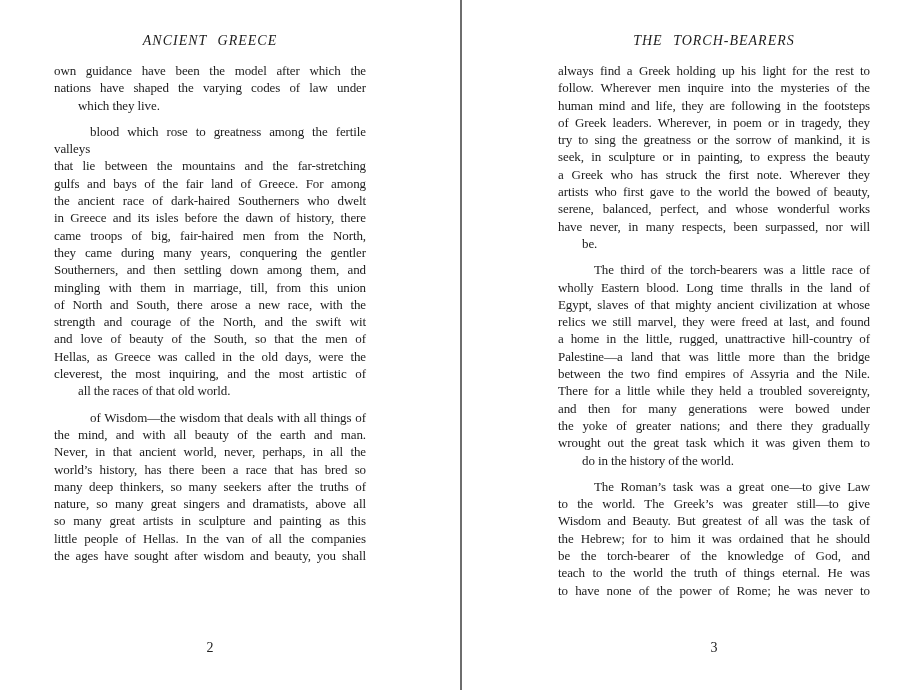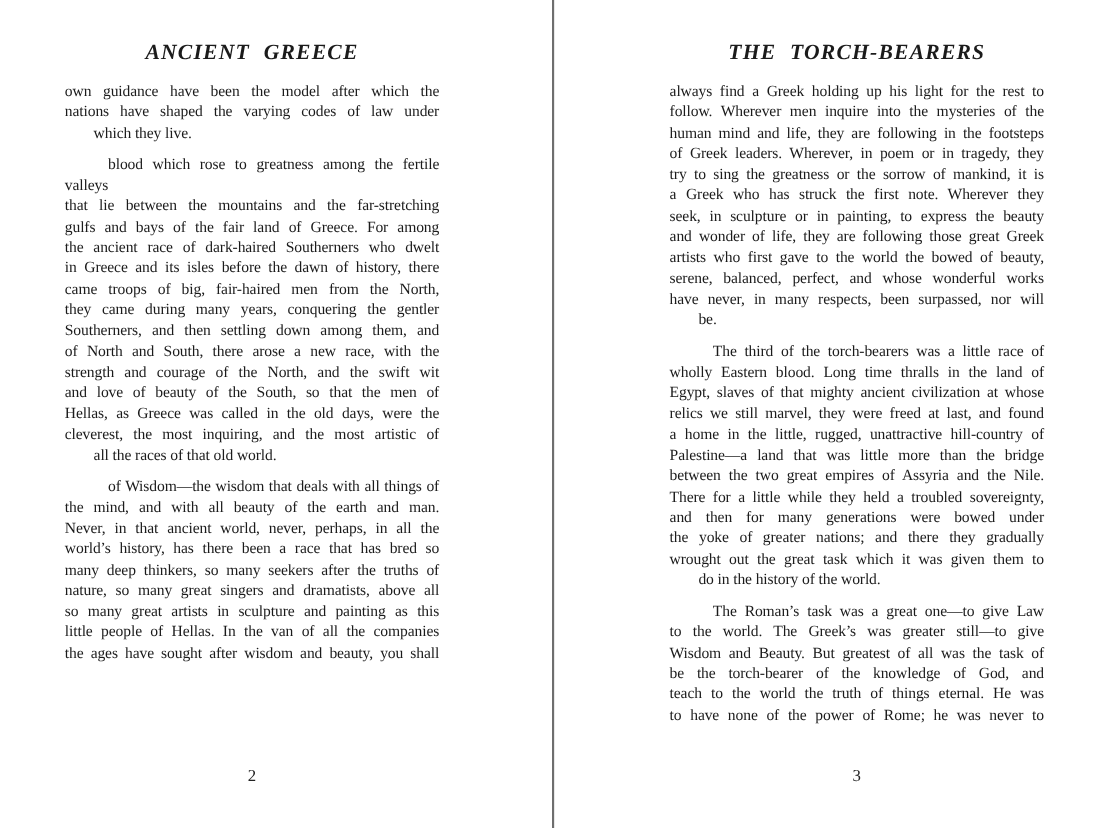--- a/index.html
+++ b/index.html
@@ -35,26 +35,25 @@
     position: absolute;
     top: 0;
     width: 312px;
   }
   .page.left  .column { left: 54px; }
   .page.right .column { left: 96px; }
   .running-head {
     margin-top: 33px;
     text-align: center;
     font-style: italic;
-    font-size: 18px;
+    font-size: 14px;
     letter-spacing: 1px;
     word-spacing: 6px;
     color: #1b1b1b;
     white-space: nowrap;
-    font-weight: bold;
   }
   .body-text {
     margin-top: 13px;
     font-size: 13px;
     letter-spacing: -0.1px;
   }
   .para + .para { margin-top: 9px; }
   .para.indent .line:first-child { text-indent: 36px; }
   .line {
     line-height: 17.3px;
@@ -89,20 +88,21 @@
           </div>
           <div class="para indent">
             <div class="line">blood which rose to greatness among the fertile valleys</div>
             <div class="line">that lie between the mountains and the far-stretching</div>
             <div class="line">gulfs and bays of the fair land of Greece. For among</div>
             <div class="line">the ancient race of dark-haired Southerners who dwelt</div>
             <div class="line">in Greece and its isles before the dawn of history, there</div>
             <div class="line">came troops of big, fair-haired men from the North,</div>
             <div class="line">they came during many years, conquering the gentler</div>
             <div class="line">Southerners, and then settling down among them, and</div>
+            <div class="line">mingling with them in marriage, till, from this union</div>
             <div class="line">of North and South, there arose a new race, with the</div>
             <div class="line">strength and courage of the North, and the swift wit</div>
             <div class="line">and love of beauty of the South, so that the men of</div>
             <div class="line">Hellas, as Greece was called in the old days, were the</div>
             <div class="line">cleverest, the most inquiring, and the most artistic of</div>
             <div class="line final">all the races of that old world.</div>
           </div>
           <div class="para indent">
             <div class="line">of Wisdom—the wisdom that deals with all things of</div>
             <div class="line">the mind, and with all beauty of the earth and man.</div>
@@ -124,46 +124,46 @@
   <div class="page right">
     <div class="column">
       <div class="running-head">THE TORCH-BEARERS</div>
       <div class="body-text" id="right-body">
           <div class="para">
             <div class="line">always find a Greek holding up his light for the rest to</div>
             <div class="line">follow. Wherever men inquire into the mysteries of the</div>
             <div class="line">human mind and life, they are following in the footsteps</div>
             <div class="line">of Greek leaders. Wherever, in poem or in tragedy, they</div>
             <div class="line">try to sing the greatness or the sorrow of mankind, it is</div>
+            <div class="line">seek, in sculpture or in painting, to express the beauty</div>
             <div class="line">a Greek who has struck the first note. Wherever they</div>
-            <div class="line">seek, in sculpture or in painting, to express the beauty</div>
-            <div class="line">and wonder of life, they are following those great Greek</div>
             <div class="line">artists who first gave to the world the bowed of beauty,</div>
             <div class="line">serene, balanced, perfect, and whose wonderful works</div>
             <div class="line">have never, in many respects, been surpassed, nor will</div>
             <div class="line final">be.</div>
           </div>
           <div class="para indent">
             <div class="line">The third of the torch-bearers was a little race of</div>
             <div class="line">wholly Eastern blood. Long time thralls in the land of</div>
             <div class="line">Egypt, slaves of that mighty ancient civilization at whose</div>
             <div class="line">relics we still marvel, they were freed at last, and found</div>
             <div class="line">a home in the little, rugged, unattractive hill-country of</div>
             <div class="line">Palestine—a land that was little more than the bridge</div>
-            <div class="line">between the two great empires of Assyria and the Nile.</div>
+            <div class="line">between the two find empires of Assyria and the Nile.</div>
             <div class="line">There for a little while they held a troubled sovereignty,</div>
             <div class="line">and then for many generations were bowed under</div>
             <div class="line">the yoke of greater nations; and there they gradually</div>
             <div class="line">wrought out the great task which it was given them to</div>
             <div class="line final">do in the history of the world.</div>
           </div>
           <div class="para indent">
             <div class="line">The Roman’s task was a great one—to give Law</div>
             <div class="line">to the world. The Greek’s was greater still—to give</div>
             <div class="line">Wisdom and Beauty. But greatest of all was the task of</div>
+            <div class="line">the Hebrew; for to him it was ordained that he should</div>
             <div class="line">be the torch-bearer of the knowledge of God, and</div>
             <div class="line">teach to the world the truth of things eternal. He was</div>
             <div class="line">to have none of the power of Rome; he was never to</div>
           </div>
         </div>
     </div>
     <div class="page-number">3</div>
   </div>
 
 </div>

